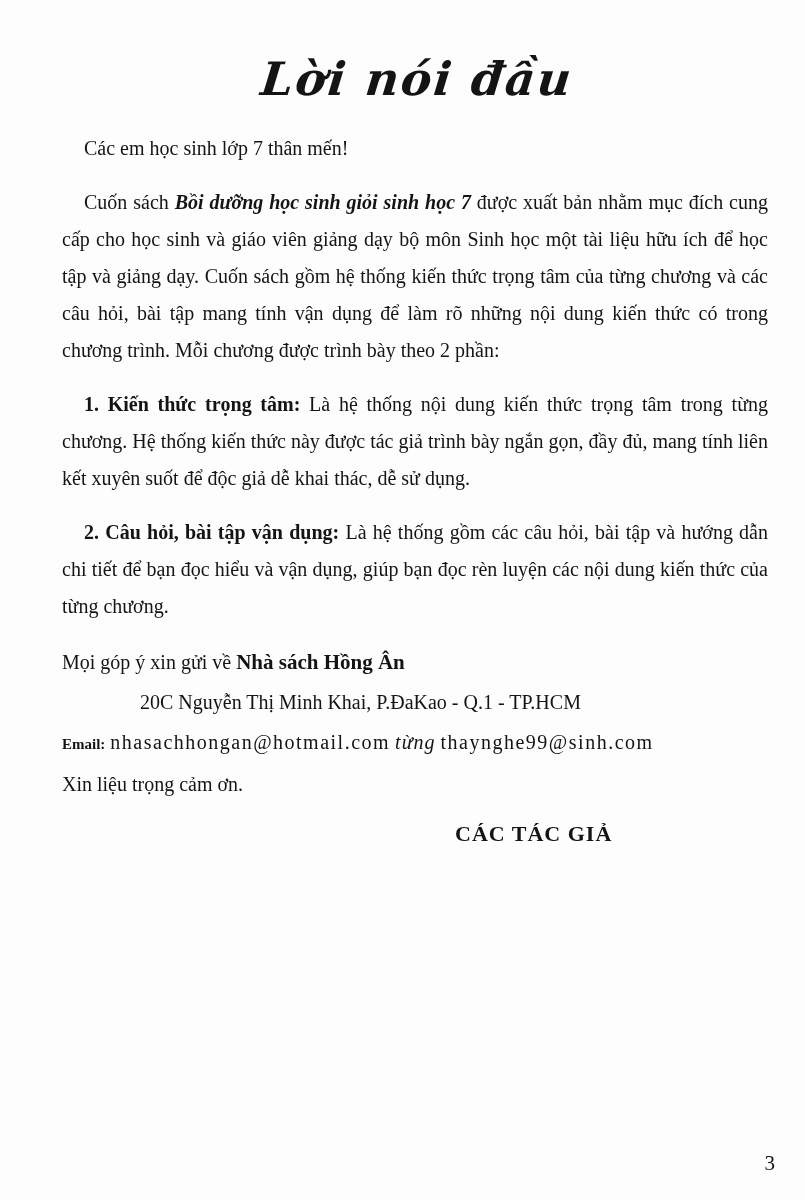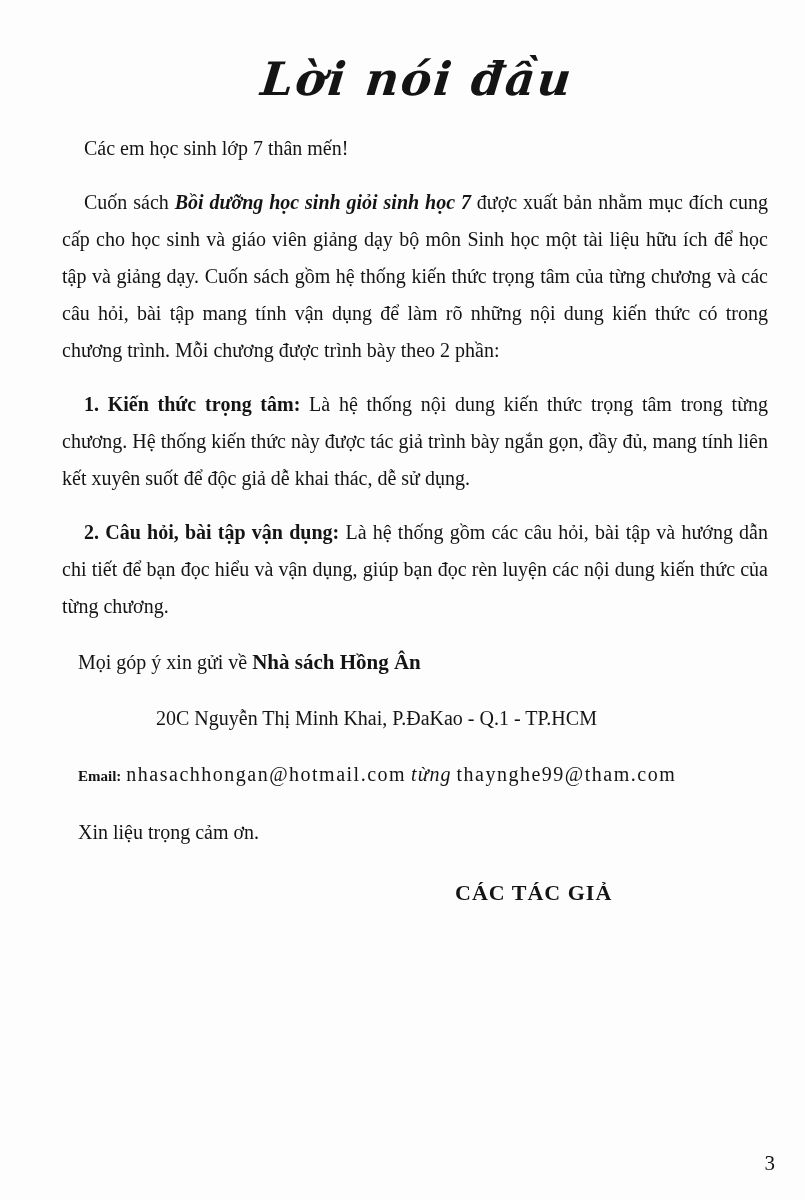--- a/index.html
+++ b/index.html
@@ -29,31 +29,31 @@
     text-align: justify;
     text-indent: 22px;
     line-height: 37px;
     margin: 0 4px 17px 0;
   }
   .greeting { text-align: left; }
   .run { font-style: normal; }
   .book-title { font-weight: bold; font-style: italic; }
   .sec-heading { font-weight: bold; font-family: Liberation Serif, serif; }
   .contact { margin-top: 12px; line-height: 40px; }
-  .contact-line { margin: 16px; text-align: left; }
+  .contact-line { margin: 0; text-align: left; }
   .store-name { font-weight: bold; font-size: 21px; }
   .address { text-indent: 78px; }
   .email-label { font-weight: bold; font-size: 15px; }
   .email { letter-spacing: 1.5px; }
   .conj { font-style: italic; letter-spacing: 1px; }
   .signature {
     font-weight: bold;
     font-size: 22px;
     letter-spacing: 1px;
-    margin: 28px 0 0 393px;
+    margin: 17px 0 0 393px;
   }
   .page-number {
     position: absolute;
     right: 30px;
     bottom: 24px;
     font-size: 21px;
   }
 </style>
 </head>
 <body>
@@ -71,21 +71,21 @@
   <p class="para"><span class="sec-heading">2. Câu hỏi, bài tập vận dụng:</span><span class="run"> Là hệ thống gồm các câu hỏi, bài tập và hướng dẫn chi tiết để bạn đọc hiểu và vận dụng, giúp bạn đọc rèn luyện các nội dung kiến thức của từng chương.</span></p>
 
 
 
   <div class="contact">
     <p class="contact-line"><span class="run">Mọi góp ý xin gửi về </span><span class="store-name">Nhà sách Hồng Ân</span></p>
     <p class="contact-line address">20C Nguyễn Thị Minh Khai, P.ĐaKao - Q.1 - TP.HCM</p>
     <p class="contact-line"><span class="email-label">Email:</span>
       <span class="email">nhasachhongan@hotmail.com</span>
       <span class="conj">từng</span>
-      <span class="email">thaynghe99@tham.com</span></p>
+      <span class="email">thaynghe99@sinh.com</span></p>
     <p class="contact-line">Xin liệu trọng cảm ơn.</p>
   </div>
 
   <div class="signature">CÁC TÁC GIẢ</div>
 
   <div class="page-number">3</div>
 
 </div>
 
 </body></html>

